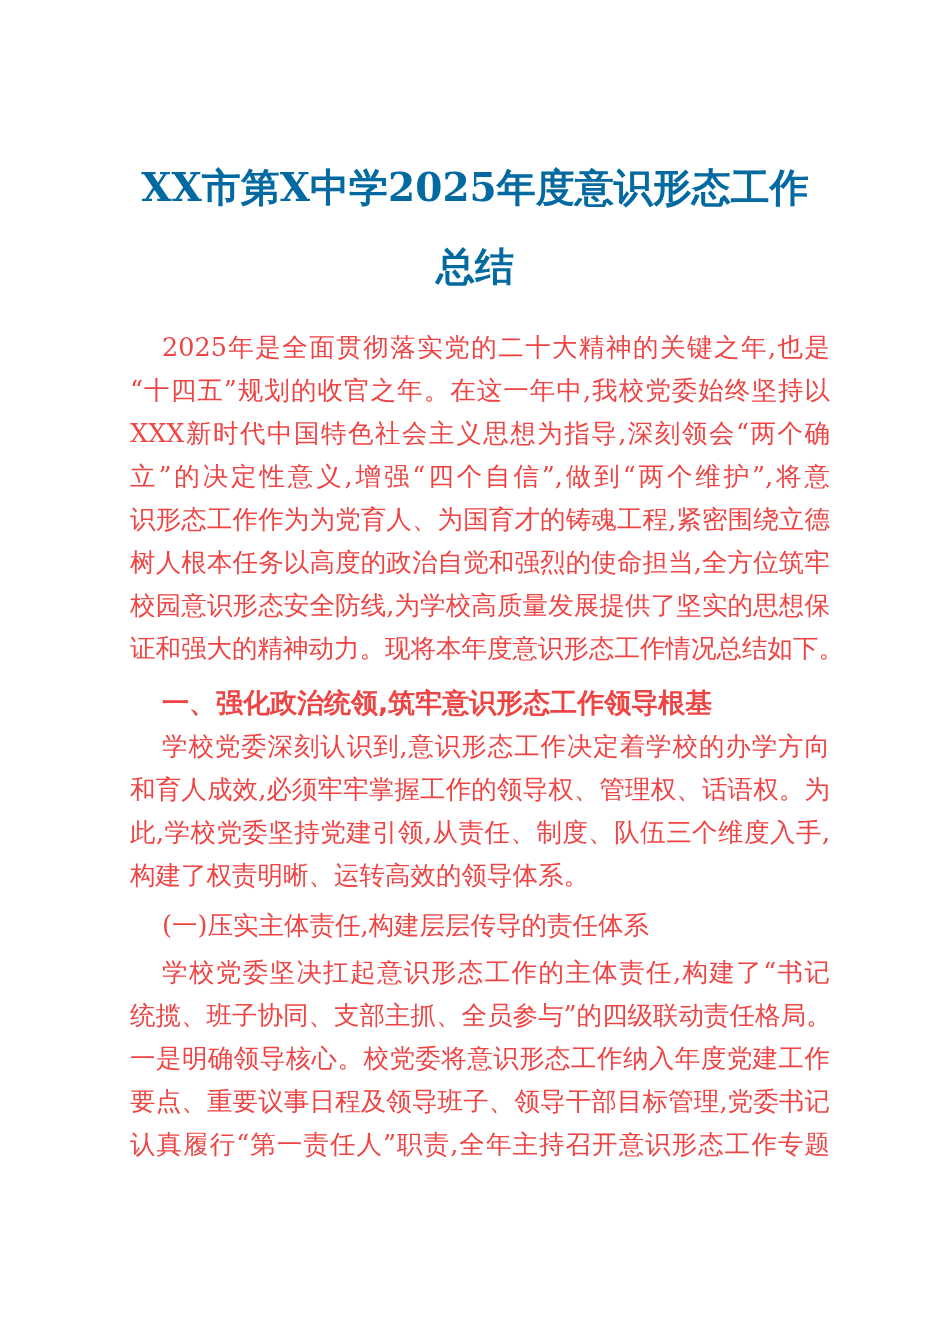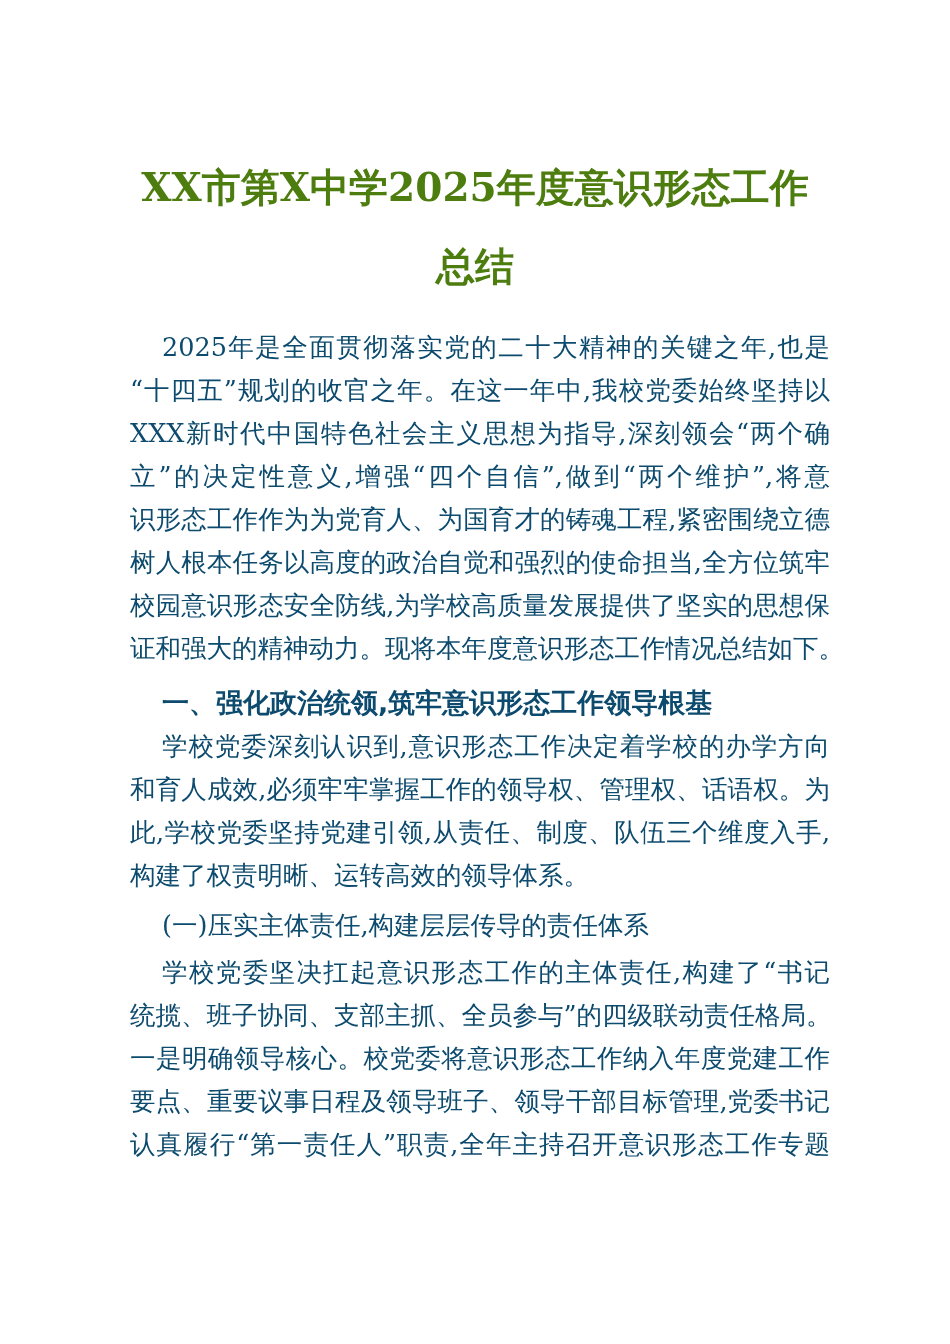--- a/index.html
+++ b/index.html
@@ -1,25 +1,25 @@
 <!DOCTYPE html>
 <html><head>
 <meta charset="utf-8">
 <style>
   html, body { margin:0; padding:0; background:#ffffff; }
   body { width:950px; height:1344px; position:relative; overflow:hidden; color:#000; }
   .page { position:absolute; left:0; top:0; width:950px; height:1344px; background:#fff; }
   .title { position:absolute; left:0; width:950px; text-align:center;
            font-family:"DejaVu Serif", serif; font-weight:bold; font-size:39px;
-           letter-spacing:0px; line-height:50px; color:#4d7c0f; }
+           letter-spacing:0px; line-height:50px; color:#0369a1; }
   .t1 { top:162px; }
   .t2 { top:214px;margin-top:27px; }
   .line { position:absolute; left:130px; width:700px; height:43px;
           font-family:"DejaVu Serif", serif; font-size:25.5px; line-height:43px;
-          white-space:nowrap; color:#0c4a6e; text-align:justify; text-align-last:justify; }
+          white-space:nowrap; color:#ef4444; text-align:justify; text-align-last:justify; }
   .indent { left:162px; width:668px; }
   .short { text-align-last:left; }
   .h1 { font-family:"DejaVu Sans", sans-serif; font-weight:bold; font-size:27px; text-align-last:left; }
   .h2 { text-align-last:left; }
 </style>
 </head>
 <body>
 
 <div class="page">
   <div class="title t1">XX市第X中学2025年度意识形态工作</div>

